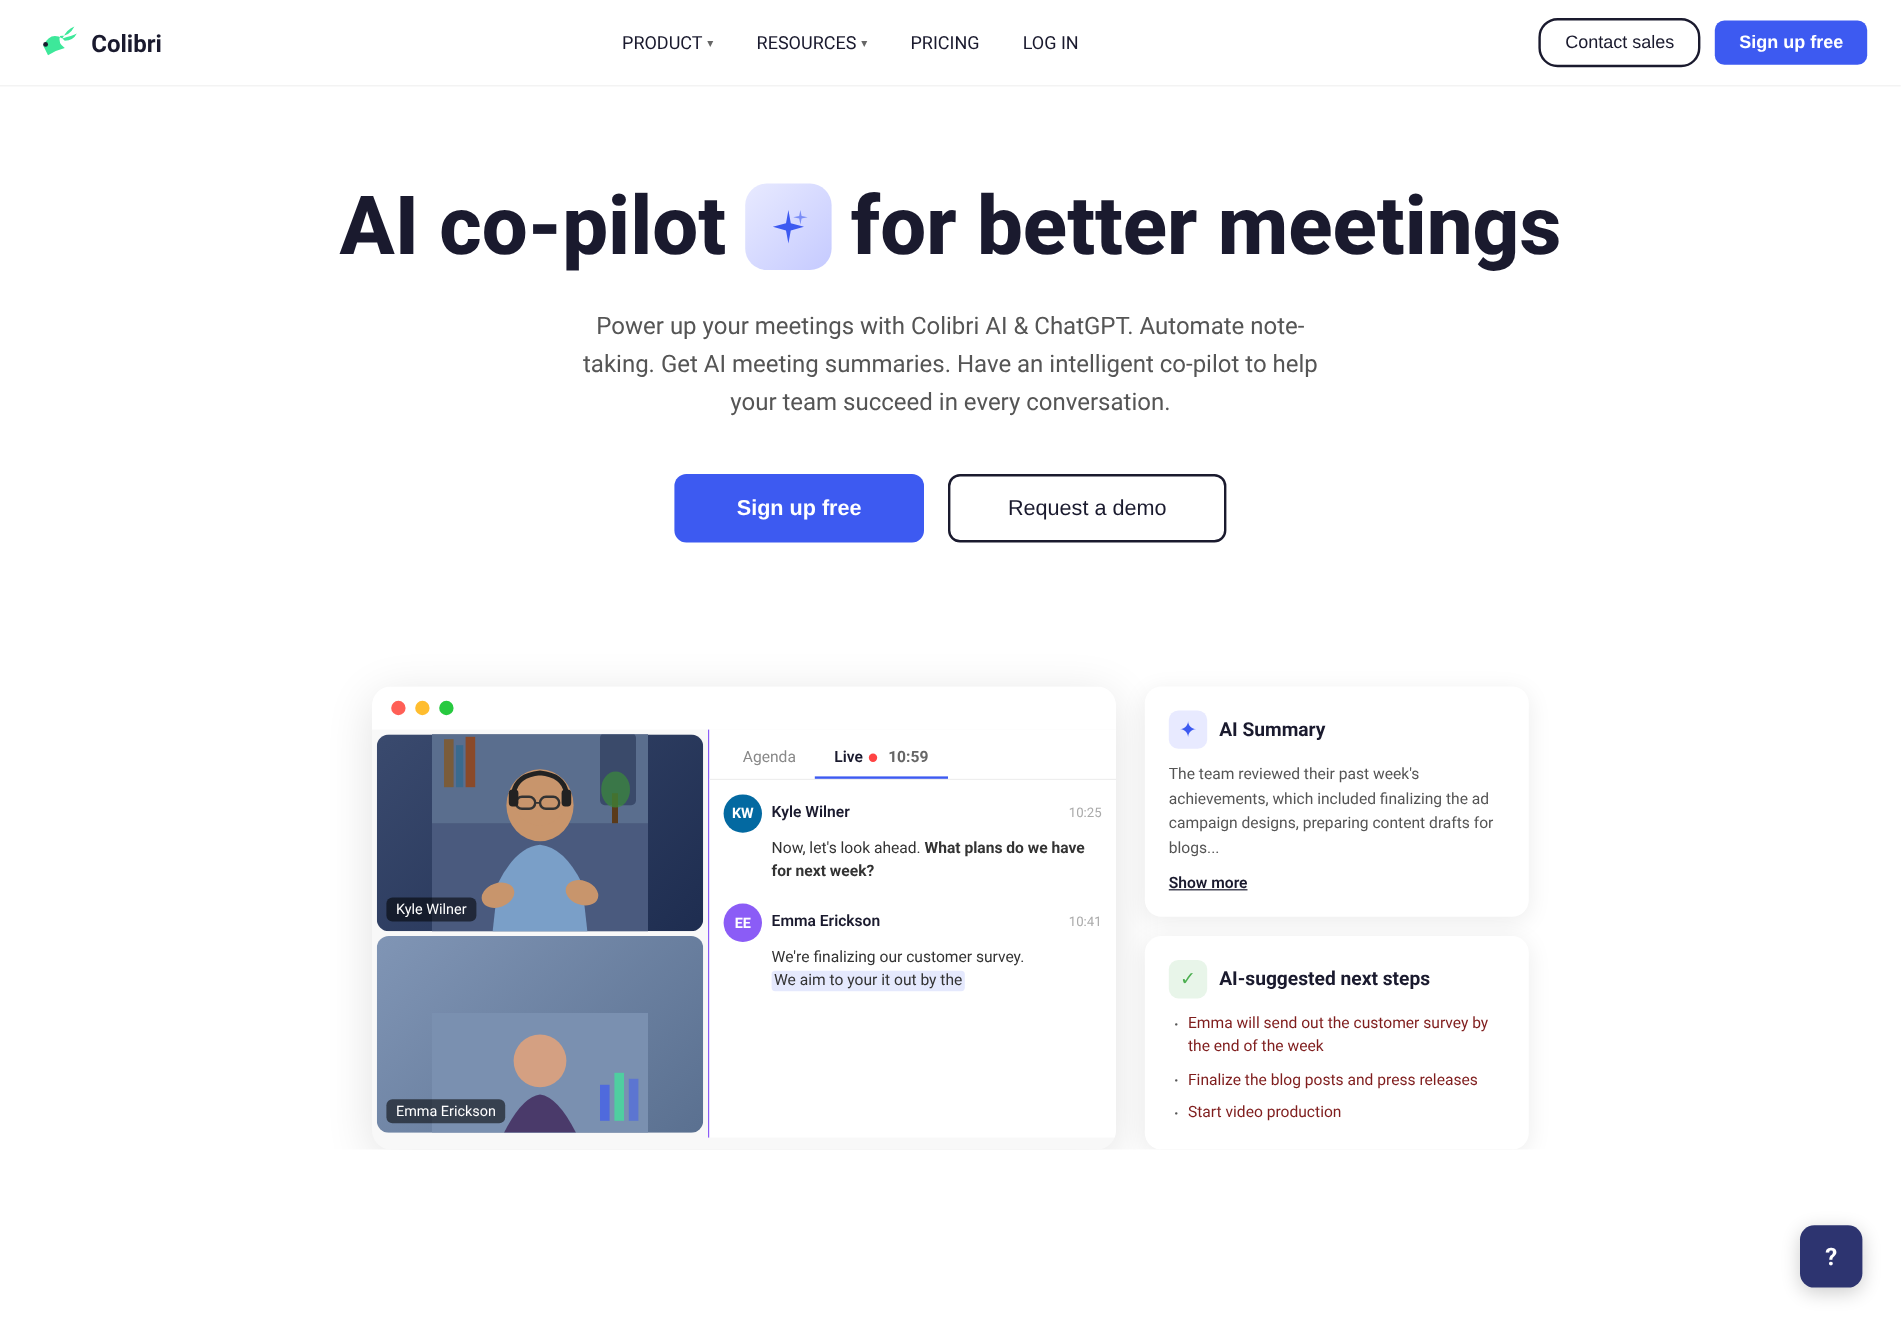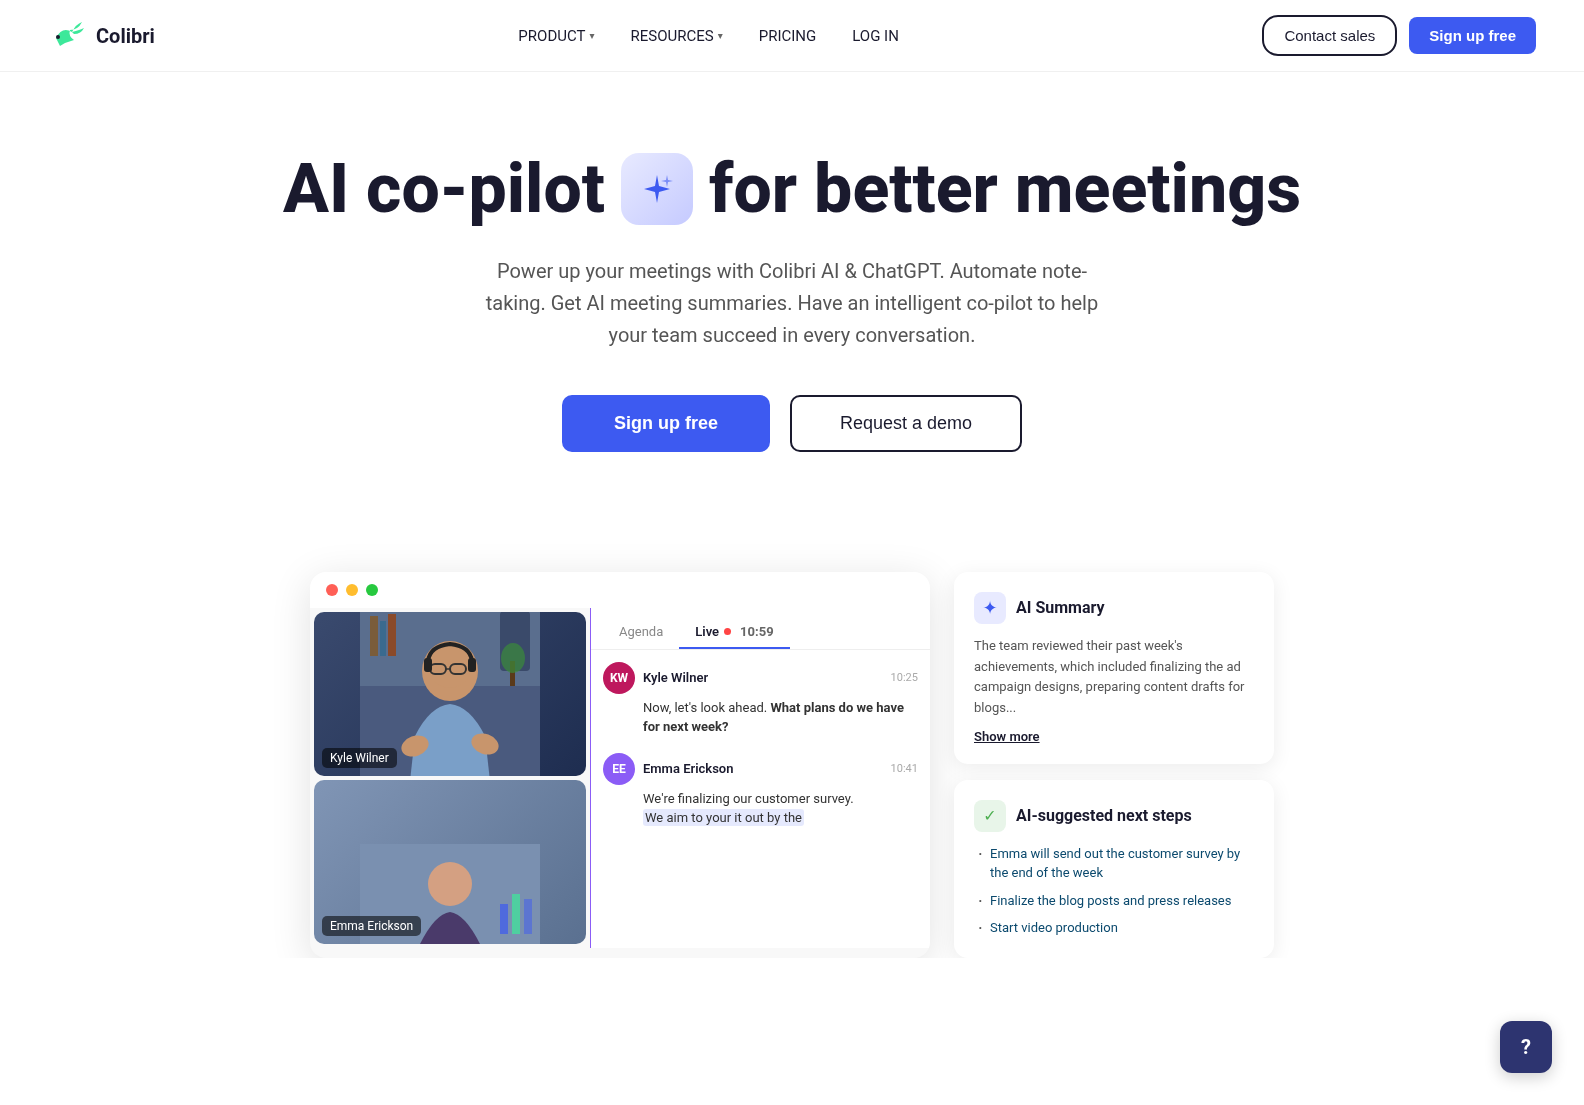--- a/index.html
+++ b/index.html
@@ -8,21 +8,21 @@
       background: #fff;
       color: #1a1a2e;
       overflow-x: hidden;
     }
 
     
     nav {
       display: flex;
       align-items: center;
       justify-content: space-between;
-      padding: 0 48px;
+      padding: 0 28px;
       height: 72px;
       border-bottom: 1px solid #f0f0f0;
       position: sticky;
       top: 0;
       background: #fff;
       z-index: 100;
     }
     .nav-logo {
       display: flex;
       align-items: center;
@@ -279,21 +279,21 @@
       width: 32px;
       height: 32px;
       border-radius: 50%;
       display: flex;
       align-items: center;
       justify-content: center;
       font-size: 12px;
       font-weight: 700;
       color: #fff;
     }
-    .avatar-kw { background: #be185d; }
+    .avatar-kw { background: #0369a1; }
     .avatar-ee { background: #8b5cf6; }
     .msg-name { font-size: 13px; font-weight: 600; color: #1a1a2e; }
     .msg-time { font-size: 11px; color: #aaa; }
     .msg-text { font-size: 13px; color: #333; line-height: 1.5; padding-left: 40px; }
     .msg-text strong { font-weight: 700; }
     .msg-highlight {
       background: #3d5af122;
       border-radius: 3px;
       padding: 1px 2px;
     }
@@ -358,21 +358,21 @@
     }
     .steps-list {
       list-style: none;
       display: flex;
       flex-direction: column;
       gap: 8px;
       margin-top: 4px;
     }
     .steps-list li {
       font-size: 13px;
-      color: #0c4a6e;
+      color: #7f1d1d;
       line-height: 1.5;
       padding-left: 16px;
       position: relative;
     }
     .steps-list li::before {
       content: '·';
       position: absolute;
       left: 4px;
       font-size: 18px;
       line-height: 1.2;

